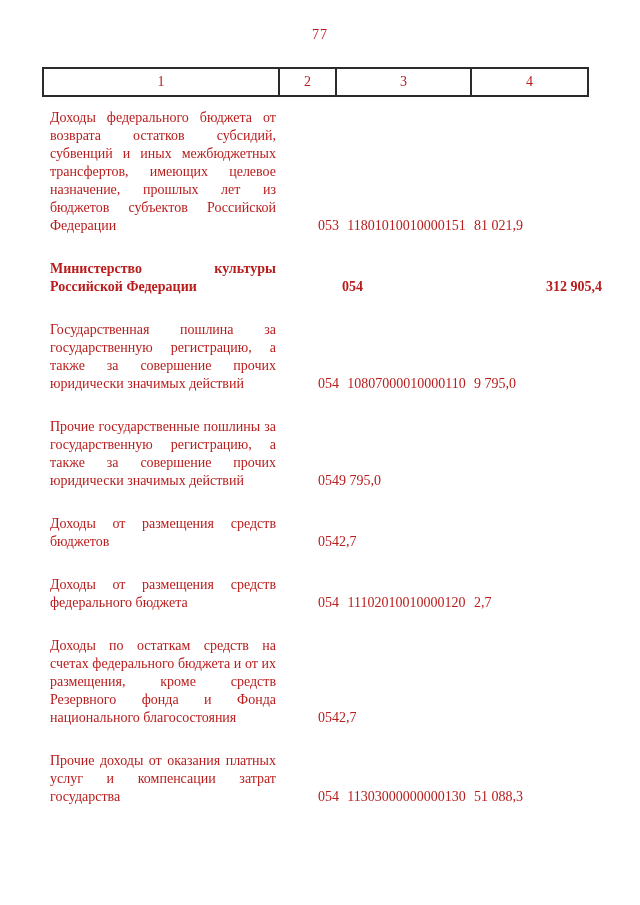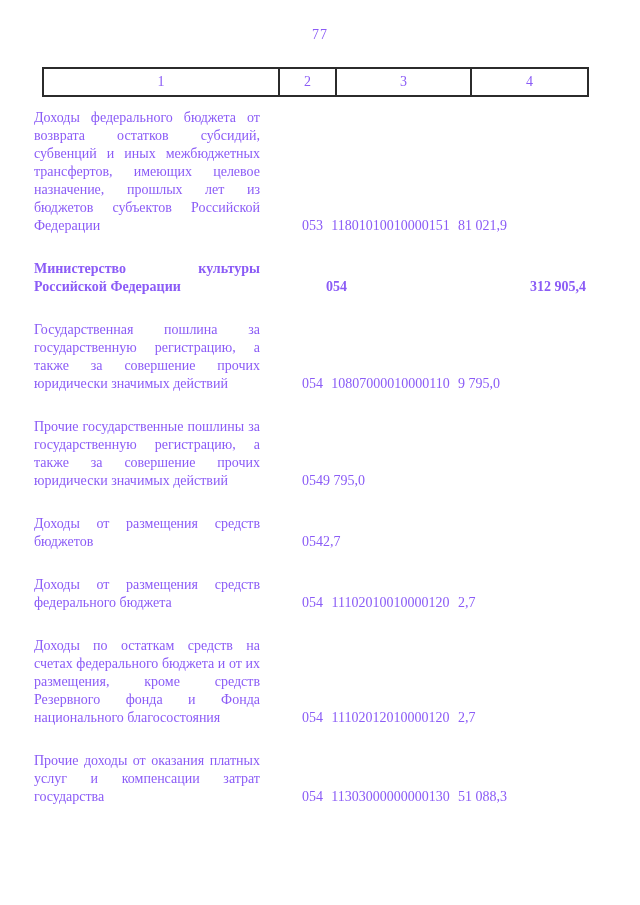--- a/index.html
+++ b/index.html
@@ -7,21 +7,21 @@
     padding: 0;
     background: #e8e8e8;
   }
   .page {
     position: relative;
     width: 640px;
     height: 905px;
     margin: 0 auto;
     background: #ffffff;
     font-family: "Liberation Serif", "DejaVu Serif", serif;
-    color: #8b5cf6;
+    color: #b91c1c;
     overflow: hidden;
   }
   .page-number {
     position: absolute;
     top: 27px;
     left: 0;
     right: 0;
     text-align: center;
     font-size: 14px;
     letter-spacing: 1px;
@@ -43,21 +43,21 @@
     align-items: center;
     justify-content: center;
     font-size: 14px;
     line-height: 1;
   }
   .hcell + .hcell {
     border-left: 2px solid #2b2b2b;
   }
   .rows {
     position: absolute;
-    left: 32px;
+    left: 48px;
     top: 109px;
     width: 543px;
   }
   .row {
     display: grid;
     grid-template-columns: 234px 57px 135px 117px;
     align-items: end;
     margin-bottom: 25px;
     font-size: 14px;
     line-height: 18px;
@@ -137,21 +137,20 @@
     <div class="row">
       <div class="cell name">Доходы от размещения средств федерального бюджета</div>
       <div class="cell code">054</div>
       <div class="cell kbk">11102010010000120</div>
       <div class="cell amount">2,7</div>
     </div>
 
     <div class="row">
       <div class="cell name">Доходы по остаткам средств на счетах федерального бюджета и от их размещения, кроме средств Резервного фонда и Фонда национального благосостояния</div>
       <div class="cell code">054</div>
-      <div class="cell kbk">11102012010000120</div>
       <div class="cell amount">2,7</div>
     </div>
 
     <div class="row">
       <div class="cell name">Прочие доходы от оказания платных услуг и компенсации затрат государства</div>
       <div class="cell code">054</div>
       <div class="cell kbk">11303000000000130</div>
       <div class="cell amount">51 088,3</div>
     </div>
 

